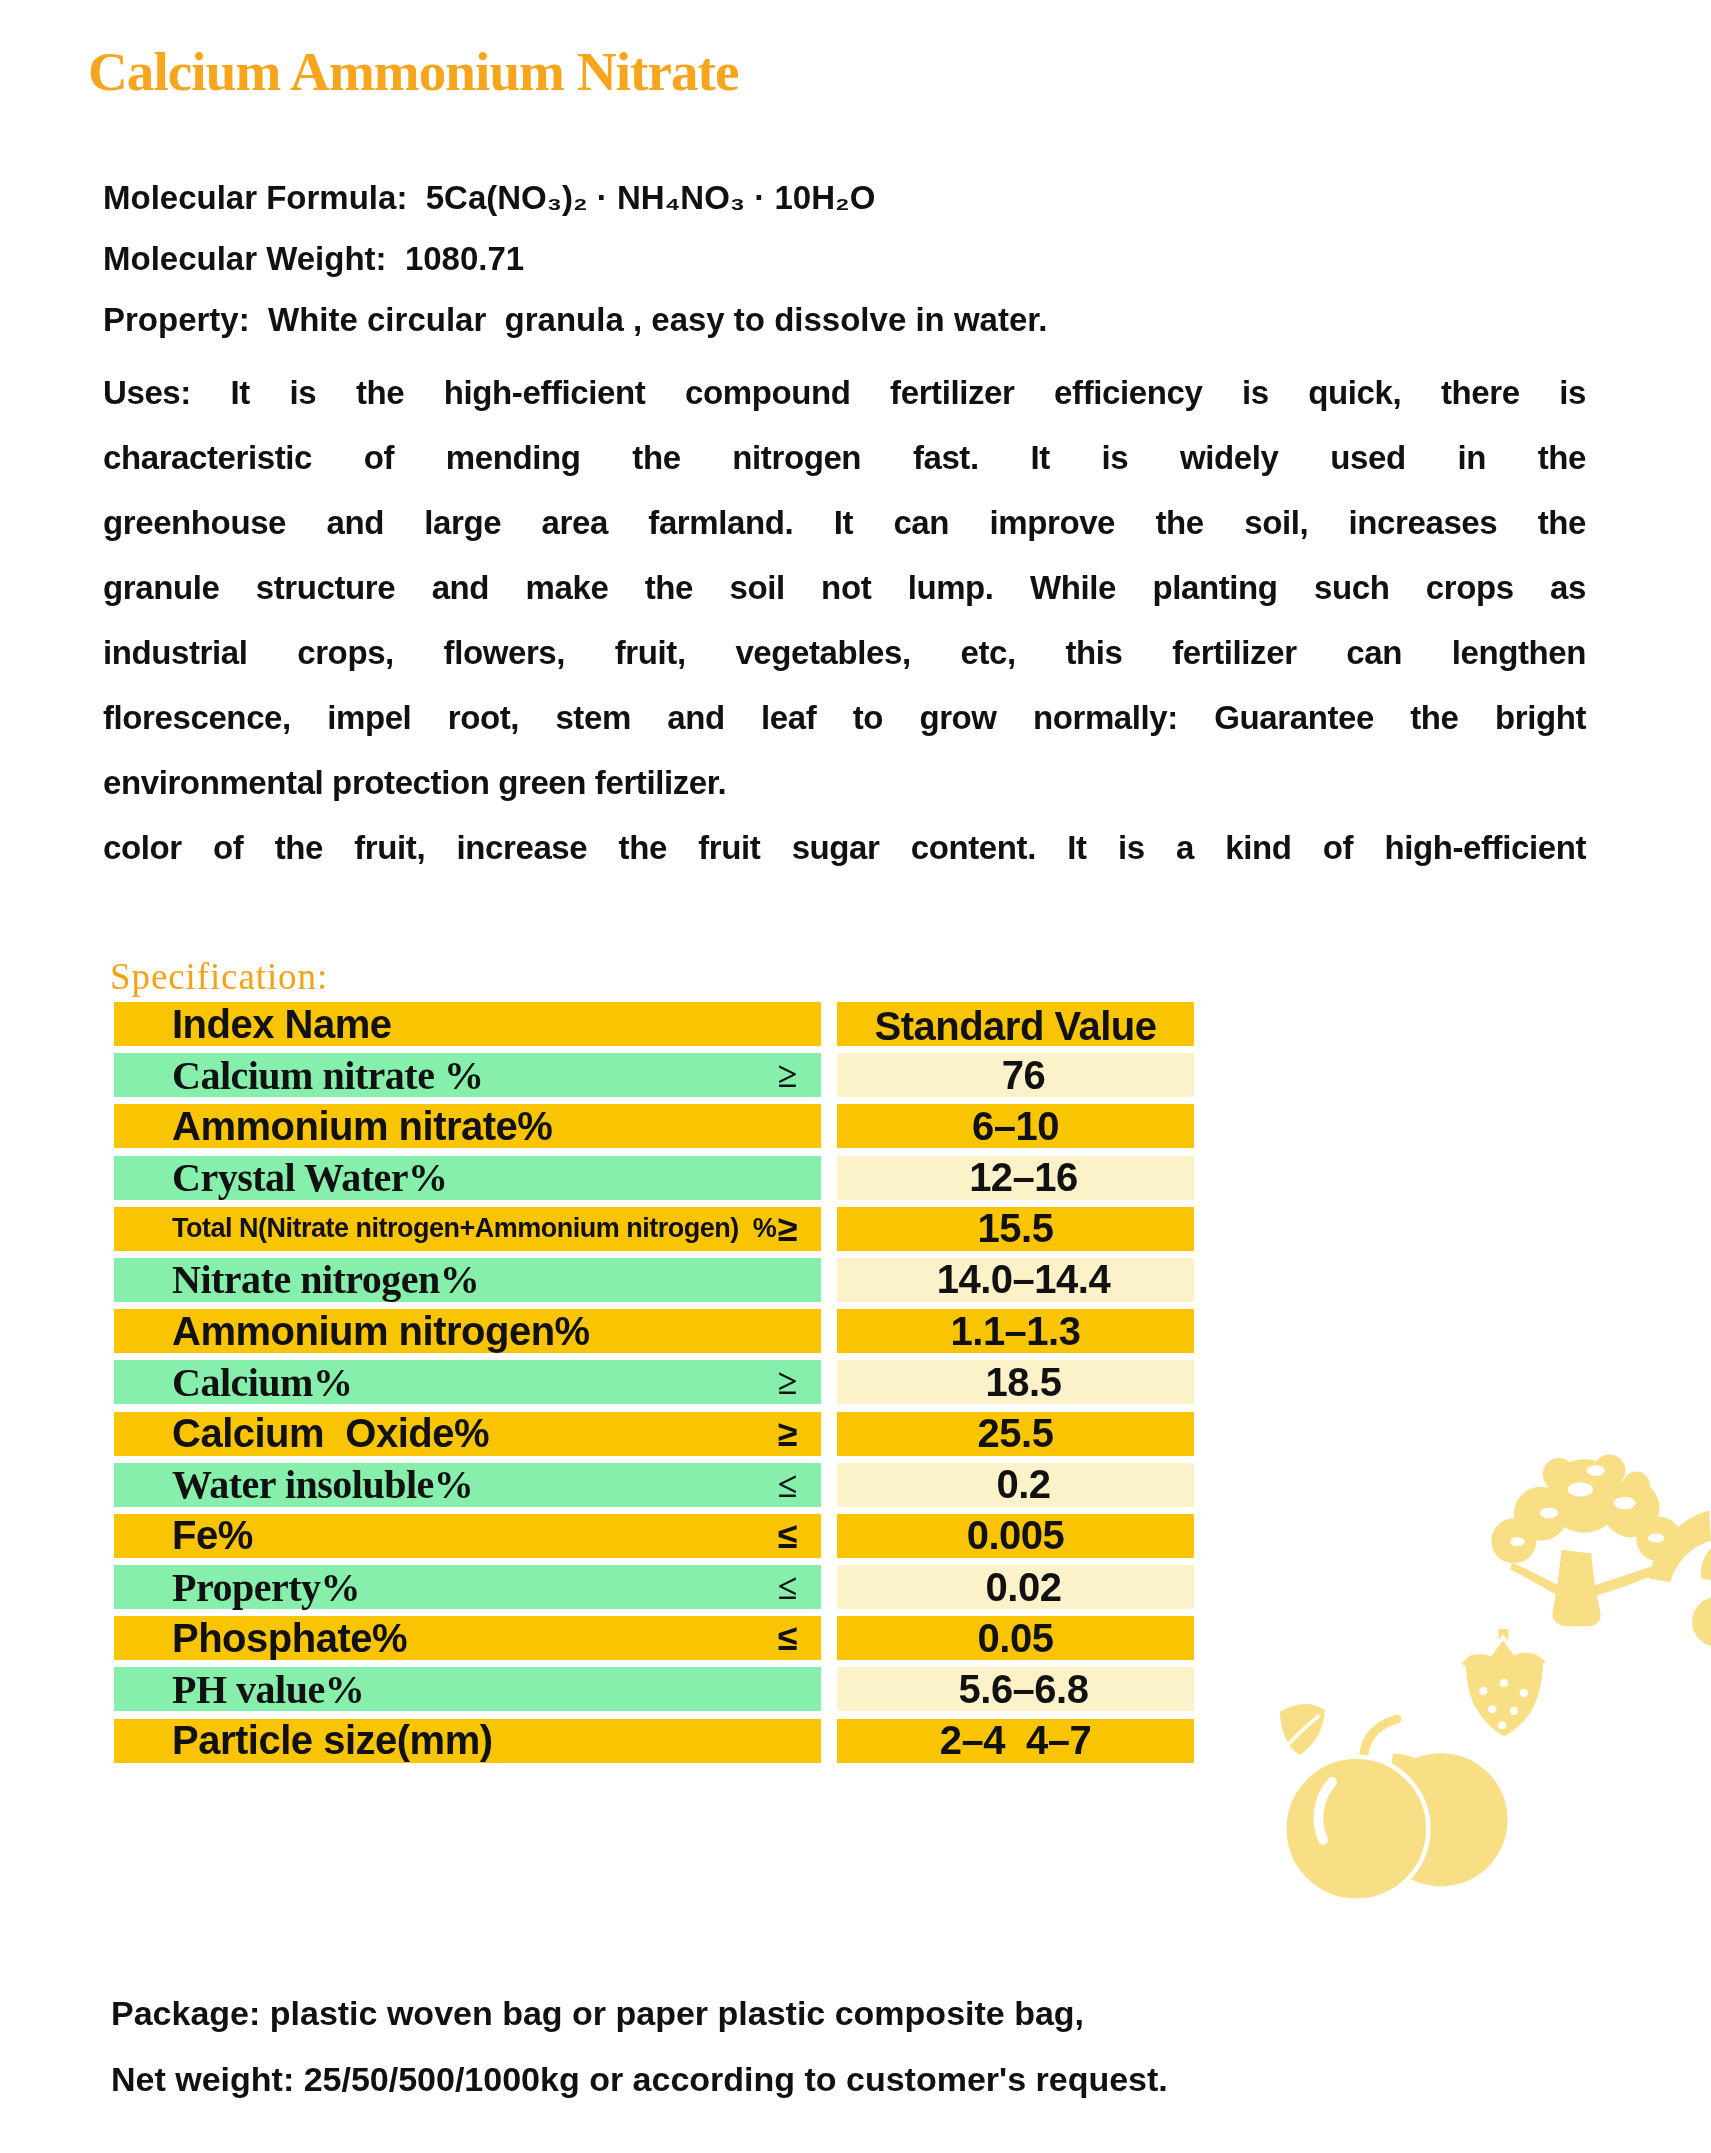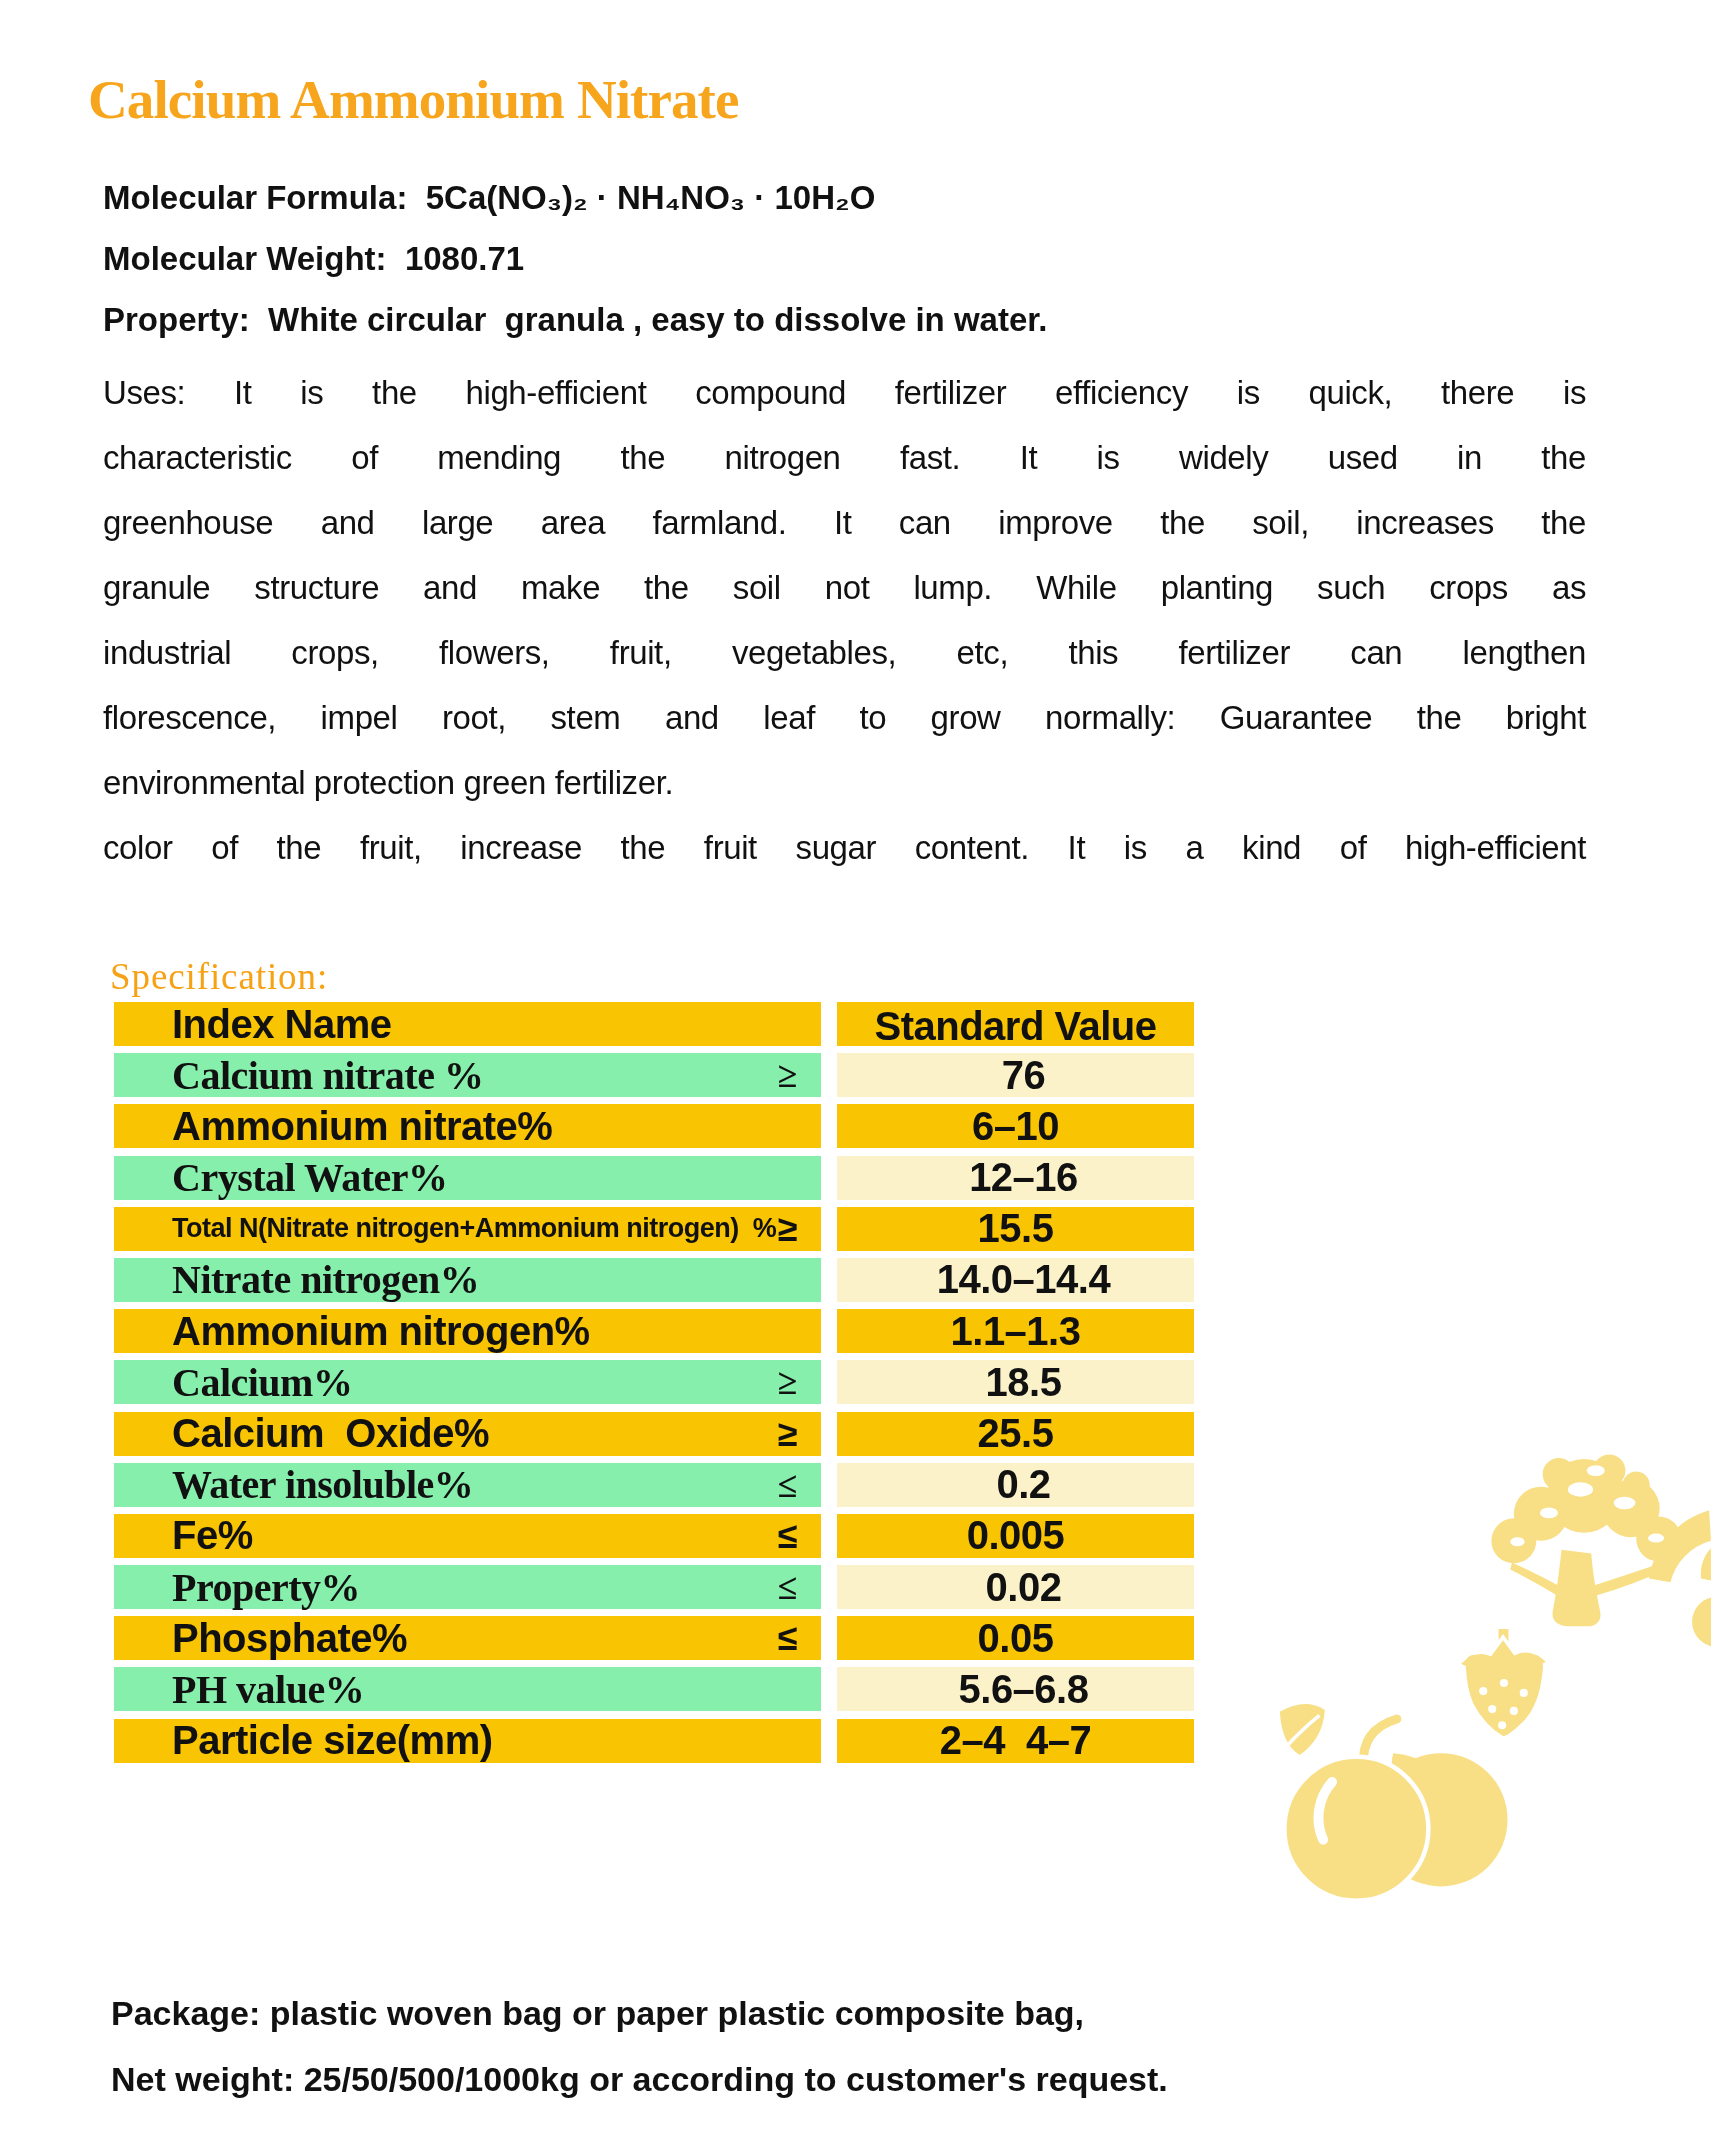--- a/index.html
+++ b/index.html
@@ -3,32 +3,32 @@
 <meta charset="utf-8">
 <style>
   html,body{margin:0;padding:0;}
   body{
     width:1711px;height:2153px;position:relative;overflow:hidden;
     background:#ffffff;
     font-family:"Liberation Sans","DejaVu Sans",sans-serif;
     color:#111111;
   }
   .page-title{
-    position:absolute;left:88px;top:68px;
+    position:absolute;left:88px;top:40px;
     font-family:"Liberation Serif","DejaVu Serif",serif;
     font-weight:bold;font-size:55px;letter-spacing:-0.9px;
     color:#F7A51D;white-space:pre;
   }
   .info-block{position:absolute;left:103px;top:167px;}
   .info-line{
     font-weight:bold;font-size:33px;line-height:61px;white-space:pre;
   }
   .uses-block{position:absolute;left:103px;top:360px;width:1483px;}
   .uses-line{
-    font-weight:normal;font-size:33px;line-height:65px;letter-spacing:-0.4px;
+    font-weight:bold;font-size:33px;line-height:65px;letter-spacing:-0.4px;
     text-align:justify;text-align-last:justify;
   }
   .uses-line.last{text-align-last:left;}
   .spec-label{
     position:absolute;left:110px;top:955px;
     font-family:"Liberation Serif","DejaVu Serif",serif;
     font-size:37px;color:#F7A114;letter-spacing:0.9px;
   }
   .spec-table{position:absolute;left:114px;top:1002px;width:1081px;}
   .row{display:flex;gap:16px;margin-bottom:7.2px;height:44px;}

